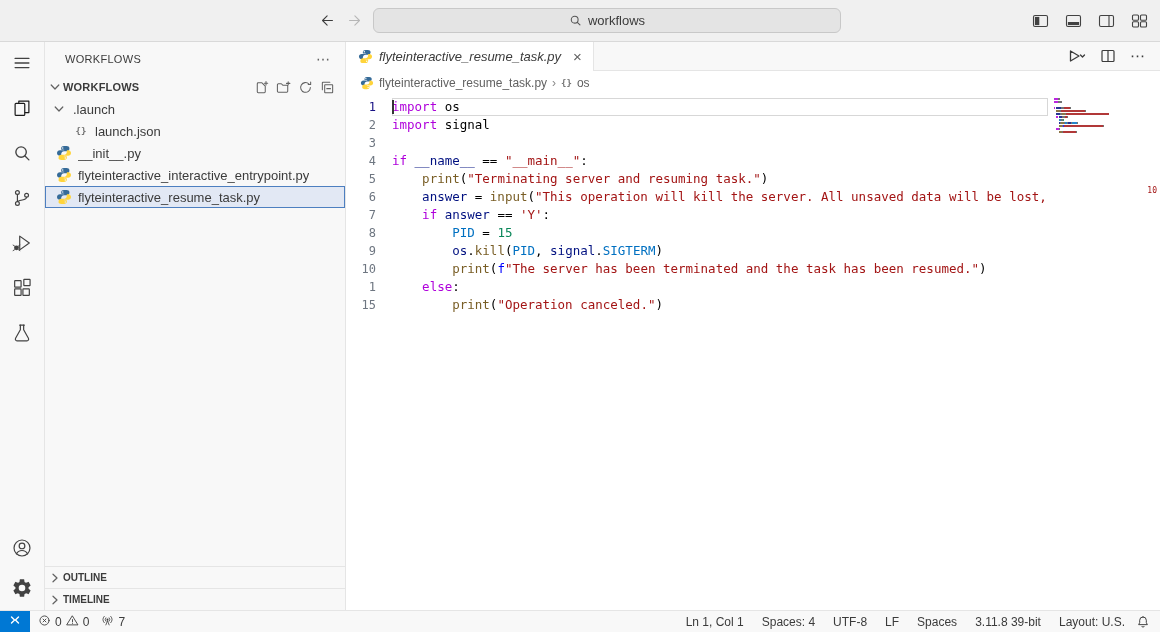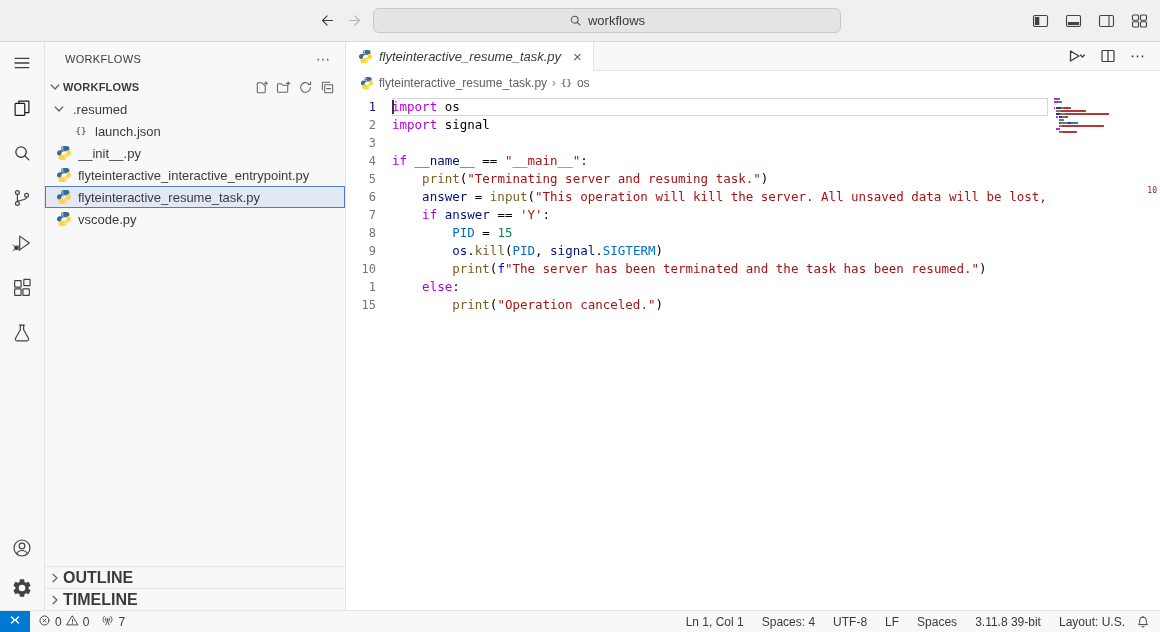--- a/index.html
+++ b/index.html
@@ -44,21 +44,21 @@
   .tree{flex:1;overflow:hidden;}
   .tree-row{height:22px;display:flex;align-items:center;color:#3b3b3b;cursor:pointer;white-space:nowrap;}
   .tree-row.selected{background:#e2e8f4;outline:1px solid #4d7fc0;outline-offset:-1px;}
   .t-ico{width:16px;height:16px;display:flex;align-items:center;justify-content:center;margin-right:6px;flex:0 0 auto;color:#616161;}
   .t-ico svg{width:16px;height:16px;}
   .json-ico{font-size:9px;font-weight:700;color:#757575;font-family:"DejaVu Sans Mono",monospace;}
   .t-label{overflow:hidden;text-overflow:ellipsis;}
   .sb-bottom{flex:0 0 auto;}
   .sb-bottom .brow{height:22px;border-top:1px solid #e5e5e5;display:flex;align-items:center;padding-left:2px;cursor:pointer;}
   .sb-bottom .brow .sec-chev{color:#616161;}
-  .sb-bottom .blabel{font-weight:700;font-size:16px;color:#3b3b3b;}
+  .sb-bottom .blabel{font-weight:700;font-size:10px;color:#3b3b3b;}
 
   
   .editor-group{flex:1;display:flex;flex-direction:column;background:#fff;min-width:0;}
   .tabbar{height:29px;flex:0 0 auto;background:#f8f8f8;border-bottom:1px solid #e5e5e5;display:flex;align-items:stretch;}
   .tab{background:#fff;border-right:1px solid #e5e5e5;display:flex;align-items:center;padding:0 9px 0 11px;gap:6px;font-size:13px;color:#3b3b3b;cursor:pointer;position:relative;z-index:2;margin-bottom:-1px;}
   .tab .t-ico{margin-right:0;}
   .tab svg{width:15px;height:15px;}
   .tab-label{font-style:italic;}
   .tab-close{color:#616161;font-size:15px;line-height:1;padding:0 2px;margin-left:4px;cursor:pointer;}
   .editor-actions{margin-left:auto;display:flex;align-items:center;gap:14px;padding-right:14px;color:#3b3b3b;}
@@ -260,21 +260,21 @@
             </span>
         </span>
       </div>
       <div class="tree" id="tree">
           <div class="tree-row" style="padding-left: 6px;">
             <span class="t-ico">
               <svg viewBox="0 0 16 16" fill="none" stroke="currentColor" stroke-width="1.2" stroke-linecap="round" stroke-linejoin="round">
                 <path d="M4.2 6L8 10l3.8-4"></path>
               </svg>
             </span>
-            <span class="t-label">.resumed</span>
+            <span class="t-label">.launch</span>
           </div>
           <div class="tree-row" style="padding-left: 28px;">
             <span class="t-ico">
               <span class="json-ico">{}</span>
             </span>
             <span class="t-label">launch.json</span>
           </div>
           <div class="tree-row" style="padding-left: 11px;">
             <span class="t-ico">
               <svg class="fi" viewBox="0 0 16 16">
@@ -294,29 +294,20 @@
             <span class="t-label">flyteinteractive_interactive_entrypoint.py</span>
           </div>
           <div class="tree-row selected" style="padding-left: 11px;">
             <span class="t-ico">
               <svg class="fi" viewBox="0 0 16 16">
                 <path fill="#366b98" d="M8 1C6.3 1 5.2 1.9 5.2 3.2v1.5h3v.5H3.9C2.3 5.2 1 6.3 1 8s1.3 2.8 2.9 2.8h1.3V9.1c0-1.6 1.3-2.9 2.9-2.9h2.9c1.3 0 2.4-1.1 2.4-2.4V3.2C13.4 1.9 12.2 1 10.6 1H8zM6.7 2.2c.4 0 .8.3.8.8s-.4.8-.8.8-.8-.3-.8-.8.4-.8.8-.8z"></path>
                 <path fill="#ffd43b" d="M8 15c1.7 0 2.8-.9 2.8-2.2v-1.5h-3v-.5h4.3c1.6 0 2.9-1.1 2.9-2.8s-1.3-2.8-2.9-2.8h-1.3v1.7c0 1.6-1.3 2.9-2.9 2.9H5c-1.3 0-2.4 1.1-2.4 2.4v1.6C2.6 14.1 3.8 15 5.4 15H8zm1.3-1.2c-.4 0-.8-.3-.8-.8s.4-.8.8-.8.8.3.8.8-.4.8-.8.8z"></path>
               </svg>
             </span>
             <span class="t-label">flyteinteractive_resume_task.py</span>
-          </div>
-          <div class="tree-row" style="padding-left: 11px;">
-            <span class="t-ico">
-              <svg class="fi" viewBox="0 0 16 16">
-                <path fill="#366b98" d="M8 1C6.3 1 5.2 1.9 5.2 3.2v1.5h3v.5H3.9C2.3 5.2 1 6.3 1 8s1.3 2.8 2.9 2.8h1.3V9.1c0-1.6 1.3-2.9 2.9-2.9h2.9c1.3 0 2.4-1.1 2.4-2.4V3.2C13.4 1.9 12.2 1 10.6 1H8zM6.7 2.2c.4 0 .8.3.8.8s-.4.8-.8.8-.8-.3-.8-.8.4-.8.8-.8z"></path>
-                <path fill="#ffd43b" d="M8 15c1.7 0 2.8-.9 2.8-2.2v-1.5h-3v-.5h4.3c1.6 0 2.9-1.1 2.9-2.8s-1.3-2.8-2.9-2.8h-1.3v1.7c0 1.6-1.3 2.9-2.9 2.9H5c-1.3 0-2.4 1.1-2.4 2.4v1.6C2.6 14.1 3.8 15 5.4 15H8zm1.3-1.2c-.4 0-.8-.3-.8-.8s.4-.8.8-.8.8.3.8.8-.4.8-.8.8z"></path>
-              </svg>
-            </span>
-            <span class="t-label">vscode.py</span>
           </div>
         </div>
       <div class="sb-bottom">
         <div class="brow">
           <span class="sec-chev">
               <svg viewBox="0 0 16 16" fill="none" stroke="currentColor" stroke-width="1.2" stroke-linecap="round" stroke-linejoin="round">
                 <path d="M6 4.2L10 8l-4 3.8"></path>
               </svg>
             </span>
           <span class="blabel">OUTLINE</span>

